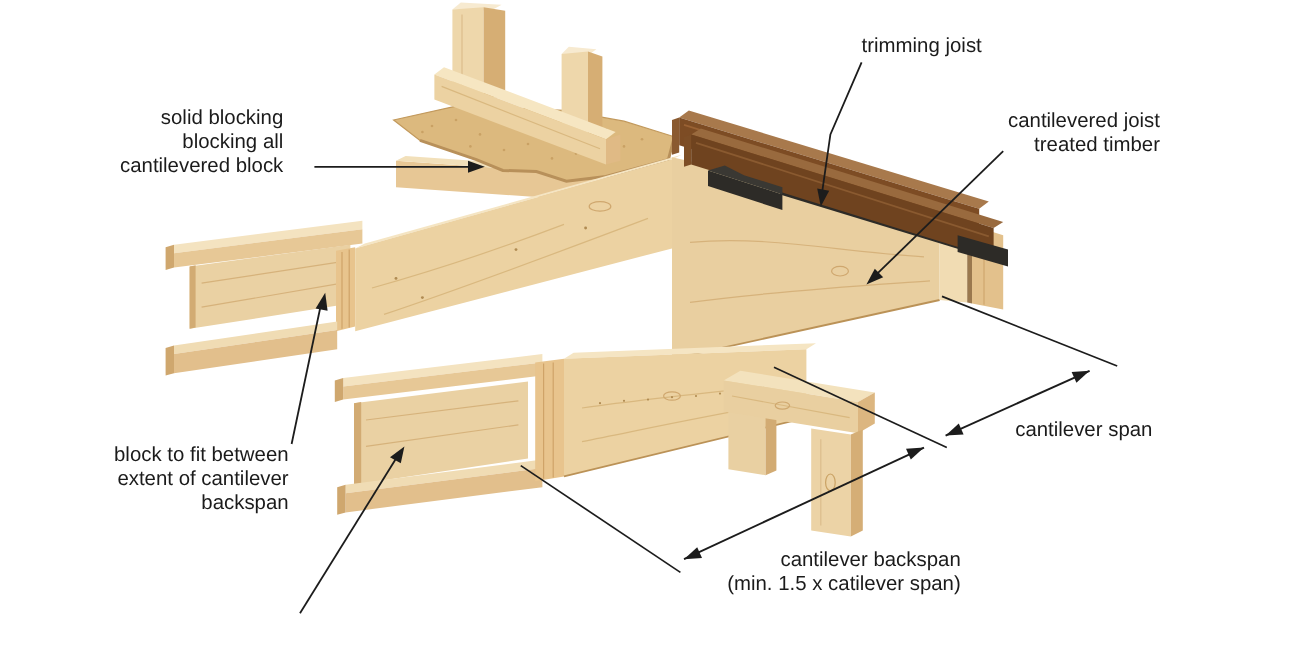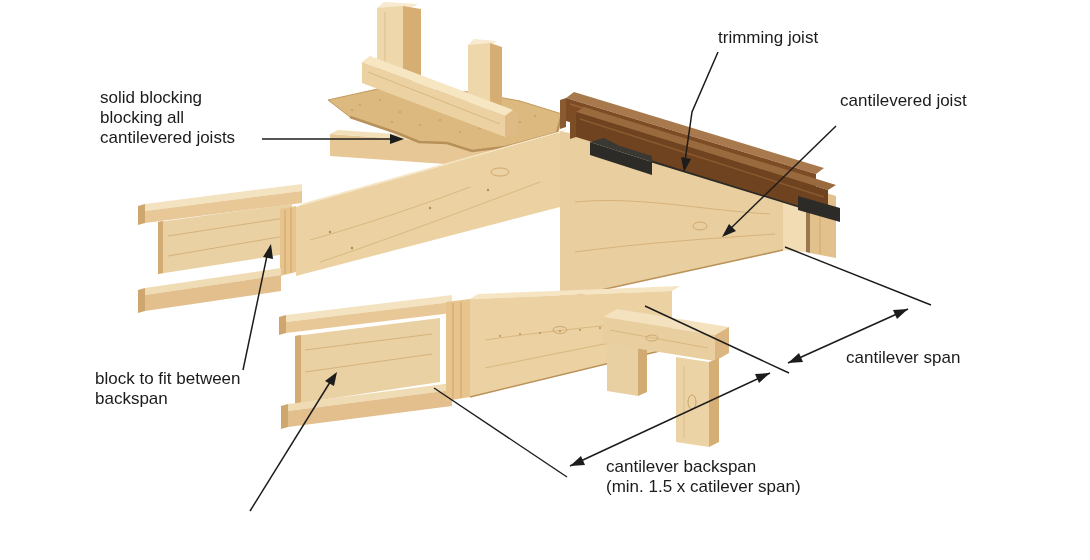--- a/index.html
+++ b/index.html
@@ -5,21 +5,21 @@
   html,body{margin:0;padding:0;background:#ffffff;}
   #stage{
     position:relative;width:1090px;height:560px;background:#ffffff;
     overflow:hidden;font-family:"Liberation Sans",sans-serif;
   }
   #illustration{position:absolute;left:0;top:0;}
   .label{
     position:absolute;color:#1b1b1b;font-size:17px;line-height:20px;
     letter-spacing:0;white-space:nowrap;
   }
-  .label div{white-space:nowrap;}
+  .label div{white-space:nowrap;text-align:right;}
 </style>
 </head>
 <body>
 
 <div id="stage">
 
   <svg id="illustration" width="1090" height="560" viewBox="0 0 1090 560">
 
     <g>
       <polygon points="330,134 560,150 560,172 330,156" fill="#e7c795"></polygon>
@@ -215,35 +215,37 @@
     </g>
   </svg>
 
   <div class="label" style="left:718px;top:28px">
     <div>trimming joist</div>
   </div>
 
   <div class="label" style="left:100px;top:88px">
     <div>solid blocking</div>
     <div>blocking all</div>
-    <div>cantilevered joists</div>
+    <div>cantilevered block</div>
   </div>
 
   <div class="label" style="left:840px;top:91px">
     <div>cantilevered joist</div>
+    <div>treated timber</div>
   </div>
 
   <div class="label" style="left:846px;top:348px">
     <div>cantilever span</div>
   </div>
 
   <div class="label" style="left:606px;top:457px">
     <div>cantilever backspan</div>
     <div>(min. 1.5 x catilever span)</div>
   </div>
 
   <div class="label" style="left:95px;top:369px">
     <div>block to fit between</div>
+    <div>extent of cantilever</div>
     <div>backspan</div>
   </div>
 
 
 </div>
 
 </body></html>

